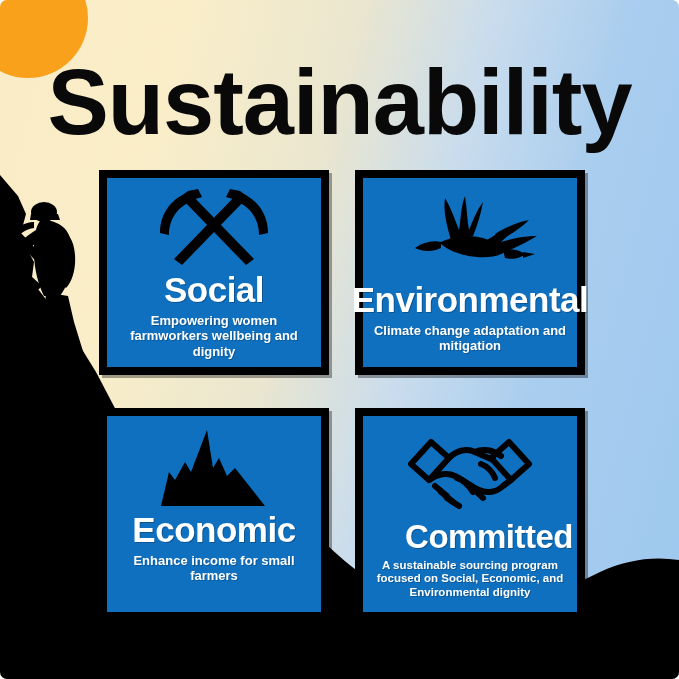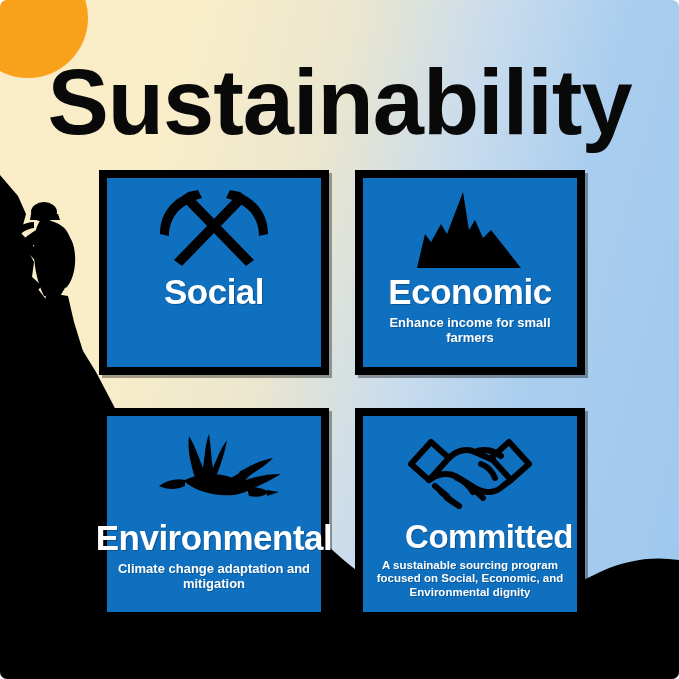--- a/index.html
+++ b/index.html
@@ -190,33 +190,21 @@
             <path d="M2,44 C2,24 14,8 34,2 L37,11 C21,16 11,29 11,46 Z"></path>
 
             <path d="M110,44 C110,24 98,8 78,2 L75,11 C91,16 101,29 101,46 Z"></path>
 
             <path d="M30,2 L40,0 L44,8 L34,11 Z"></path>
             <path d="M82,2 L72,0 L68,8 L78,11 Z"></path>
           </g>
         </svg>
       </div>
       <div class="card-title">Social</div>
-    </div>
-
-    <div class="card">
-      <div class="card-icon">
-        <svg width="106" height="80" viewBox="0 0 106 80" xmlns="http://www.w3.org/2000/svg">
-          <path fill="#000000" d="M46,2
-                   L30,44 L24,34 L14,52 L8,44 L0,78
-                   L104,78
-                   L74,40 L66,48 L58,30 L52,40 Z"></path>
-        </svg>
-      </div>
-      <div class="card-title">Economic</div>
-      <div class="card-desc">Enhance income for small farmers</div>
+      <div class="card-desc">Empowering women farmworkers wellbeing and dignity</div>
     </div>
 
     <div class="card row2">
       <div class="card-icon">
         <svg width="150" height="80" viewBox="0 0 150 80" xmlns="http://www.w3.org/2000/svg">
           <g fill="#000000">
 
             <path d="M46,48 C58,42 74,40 88,44 C98,47 104,52 110,58
                      C104,62 94,64 82,63 C68,62 54,57 46,50 Z"></path>
 
@@ -238,20 +226,33 @@
                      C132,48 120,54 110,58
                      C104,56 96,52 92,48 Z"></path>
             <path d="M100,40 C110,34 122,28 134,26 C126,34 114,42 104,46 Z"></path>
           </g>
         </svg>
       </div>
       <div class="card-title">Environmental</div>
       <div class="card-desc">Climate change adaptation and mitigation</div>
     </div>
 
+    <div class="card">
+      <div class="card-icon">
+        <svg width="106" height="80" viewBox="0 0 106 80" xmlns="http://www.w3.org/2000/svg">
+          <path fill="#000000" d="M46,2
+                   L30,44 L24,34 L14,52 L8,44 L0,78
+                   L104,78
+                   L74,40 L66,48 L58,30 L52,40 Z"></path>
+        </svg>
+      </div>
+      <div class="card-title">Economic</div>
+      <div class="card-desc">Enhance income for small farmers</div>
+    </div>
+
     <div class="card row2 committed wide">
       <div class="card-icon">
         <svg width="130" height="84" viewBox="0 0 130 84" xmlns="http://www.w3.org/2000/svg">
           <g fill="none" stroke="#000000" stroke-width="6" stroke-linejoin="round" stroke-linecap="round">
 
             <path d="M6,34 L26,12 L44,28 L24,50 Z"></path>
 
             <path d="M124,34 L104,12 L86,28 L106,50 Z"></path>
 
             <path d="M44,28 C52,20 62,18 70,22 L88,30"></path>

